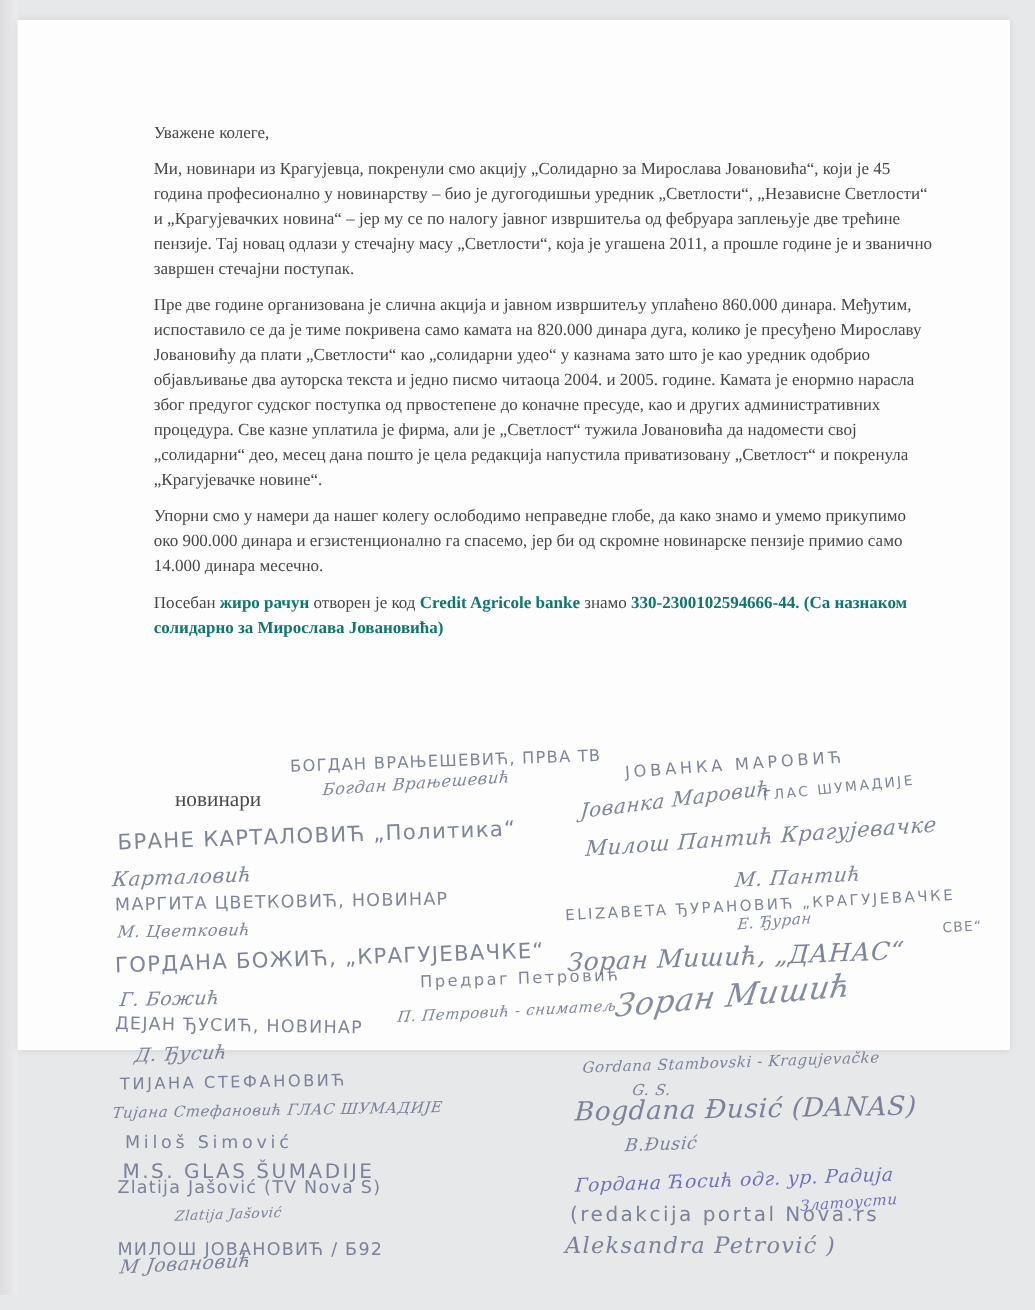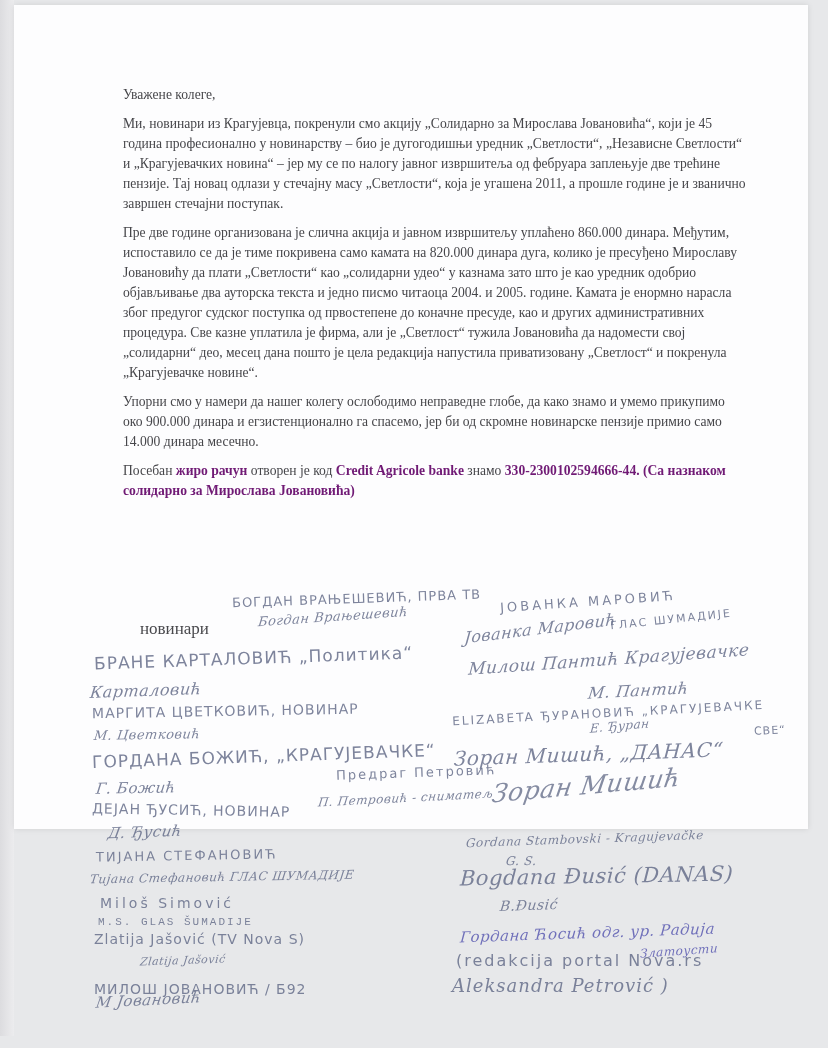--- a/index.html
+++ b/index.html
@@ -5,36 +5,36 @@
   html,body{margin:0;padding:0;}
   body{
     width:828px;height:1048px;
     background:#e7e8ea;
     font-family:"Liberation Serif", serif;
     position:relative;
     overflow:hidden;
   }
   .stage{position:absolute;inset:0;}
   .paper{
-    position:absolute;left:14px;top:5px;width:794px;height:824px;
+    position:absolute;left:14px;top:16px;width:794px;height:824px;
     background:#fdfdfe;
     box-shadow:0 0 6px rgba(0,0,0,.10);
   }
   .edge-left{
     position:absolute;left:0;top:0;width:14px;height:1036px;
     background:linear-gradient(90deg,#dcdcdf,#ececee);
   }
   .letter{
     position:absolute;left:109px;top:80px;width:624px;
     color:#46464a;
     font-size:13.6px;line-height:20px;
     text-align:left;
   }
   .letter p{margin:0 0 9px 0;}
-  .letter .b{font-weight:bold;color:#701a75;}
+  .letter .b{font-weight:bold;color:#0f766e;}
   .sig-label{
     position:absolute;left:126px;top:614px;
     font-size:17px;color:#48484c;
   }
   
   .signatures{position:absolute;left:0;top:0;width:794px;height:1036px;pointer-events:none;}
   .sg{
     position:absolute;white-space:nowrap;
     color:var(--ink,#68708c);
     font-family:"DejaVu Sans", sans-serif;
@@ -64,21 +64,21 @@
   .signatures .sg:nth-of-type(18){left:478px;top:766px;font-size:25px;transform:rotate(-5deg) skewX(-14deg);opacity:.8;}
   .signatures .sg:nth-of-type(19){left:322px;top:760px;font-size:13px;transform:rotate(-2deg);letter-spacing:2px;}
   .signatures .sg:nth-of-type(20){left:304px;top:786px;font-size:12px;transform:rotate(-3deg) skewX(-10deg);}
   .signatures .sg:nth-of-type(21){left:78px;top:797px;font-size:14px;transform:rotate(1deg);}
   .signatures .sg:nth-of-type(22){left:94px;top:818px;font-size:15px;transform:rotate(-2deg) skewX(-12deg);}
   .signatures .sg:nth-of-type(23){left:452px;top:827px;font-size:12px;transform:rotate(-2deg) skewX(-6deg);}
   .signatures .sg:nth-of-type(24){left:492px;top:849px;font-size:12px;transform:skewX(-8deg);}
   .signatures .sg:nth-of-type(25){left:82px;top:843px;font-size:13px;transform:rotate(-1deg);letter-spacing:2px;}
   .signatures .sg:nth-of-type(26){left:76px;top:865px;font-size:12px;transform:rotate(-1deg) skewX(-8deg);}
   .signatures .sg:nth-of-type(27){left:86px;top:890px;font-size:14px;letter-spacing:3px;}
-  .signatures .sg:nth-of-type(28){left:84px;top:911px;font-size:11px;letter-spacing:2px;font-family:Liberation Mono, monospace;}
+  .signatures .sg:nth-of-type(28){left:84px;top:911px;font-size:16px;letter-spacing:2px;}
   .signatures .sg:nth-of-type(29){left:446px;top:859px;font-size:21px;transform:rotate(-1deg) skewX(-4deg);}
   .signatures .sg:nth-of-type(30){left:486px;top:892px;font-size:14px;transform:rotate(-2deg) skewX(-8deg);}
   .signatures .sg:nth-of-type(31){left:80px;top:926px;font-size:14px;letter-spacing:1px;}
   .signatures .sg:nth-of-type(32){left:126px;top:949px;font-size:11px;transform:rotate(-2deg) skewX(-8deg);}
   .signatures .sg:nth-of-type(33){left:80px;top:961px;font-size:14px;letter-spacing:1px;margin-top:15px;}
   .signatures .sg:nth-of-type(34){left:82px;top:986px;font-size:15px;transform:rotate(-3deg) skewX(-12deg);}
   .signatures .sg:nth-of-type(35){left:446px;top:919px;font-size:15px;transform:rotate(-2deg) skewX(-6deg);}
   .signatures .sg:nth-of-type(36){left:626px;top:939px;font-size:12px;transform:rotate(-4deg) skewX(-6deg);}
   .signatures .sg:nth-of-type(37){left:442px;top:946px;font-size:16px;letter-spacing:2px;}
   .signatures .sg:nth-of-type(38){left:438px;top:970px;font-size:18px;letter-spacing:1px;}

